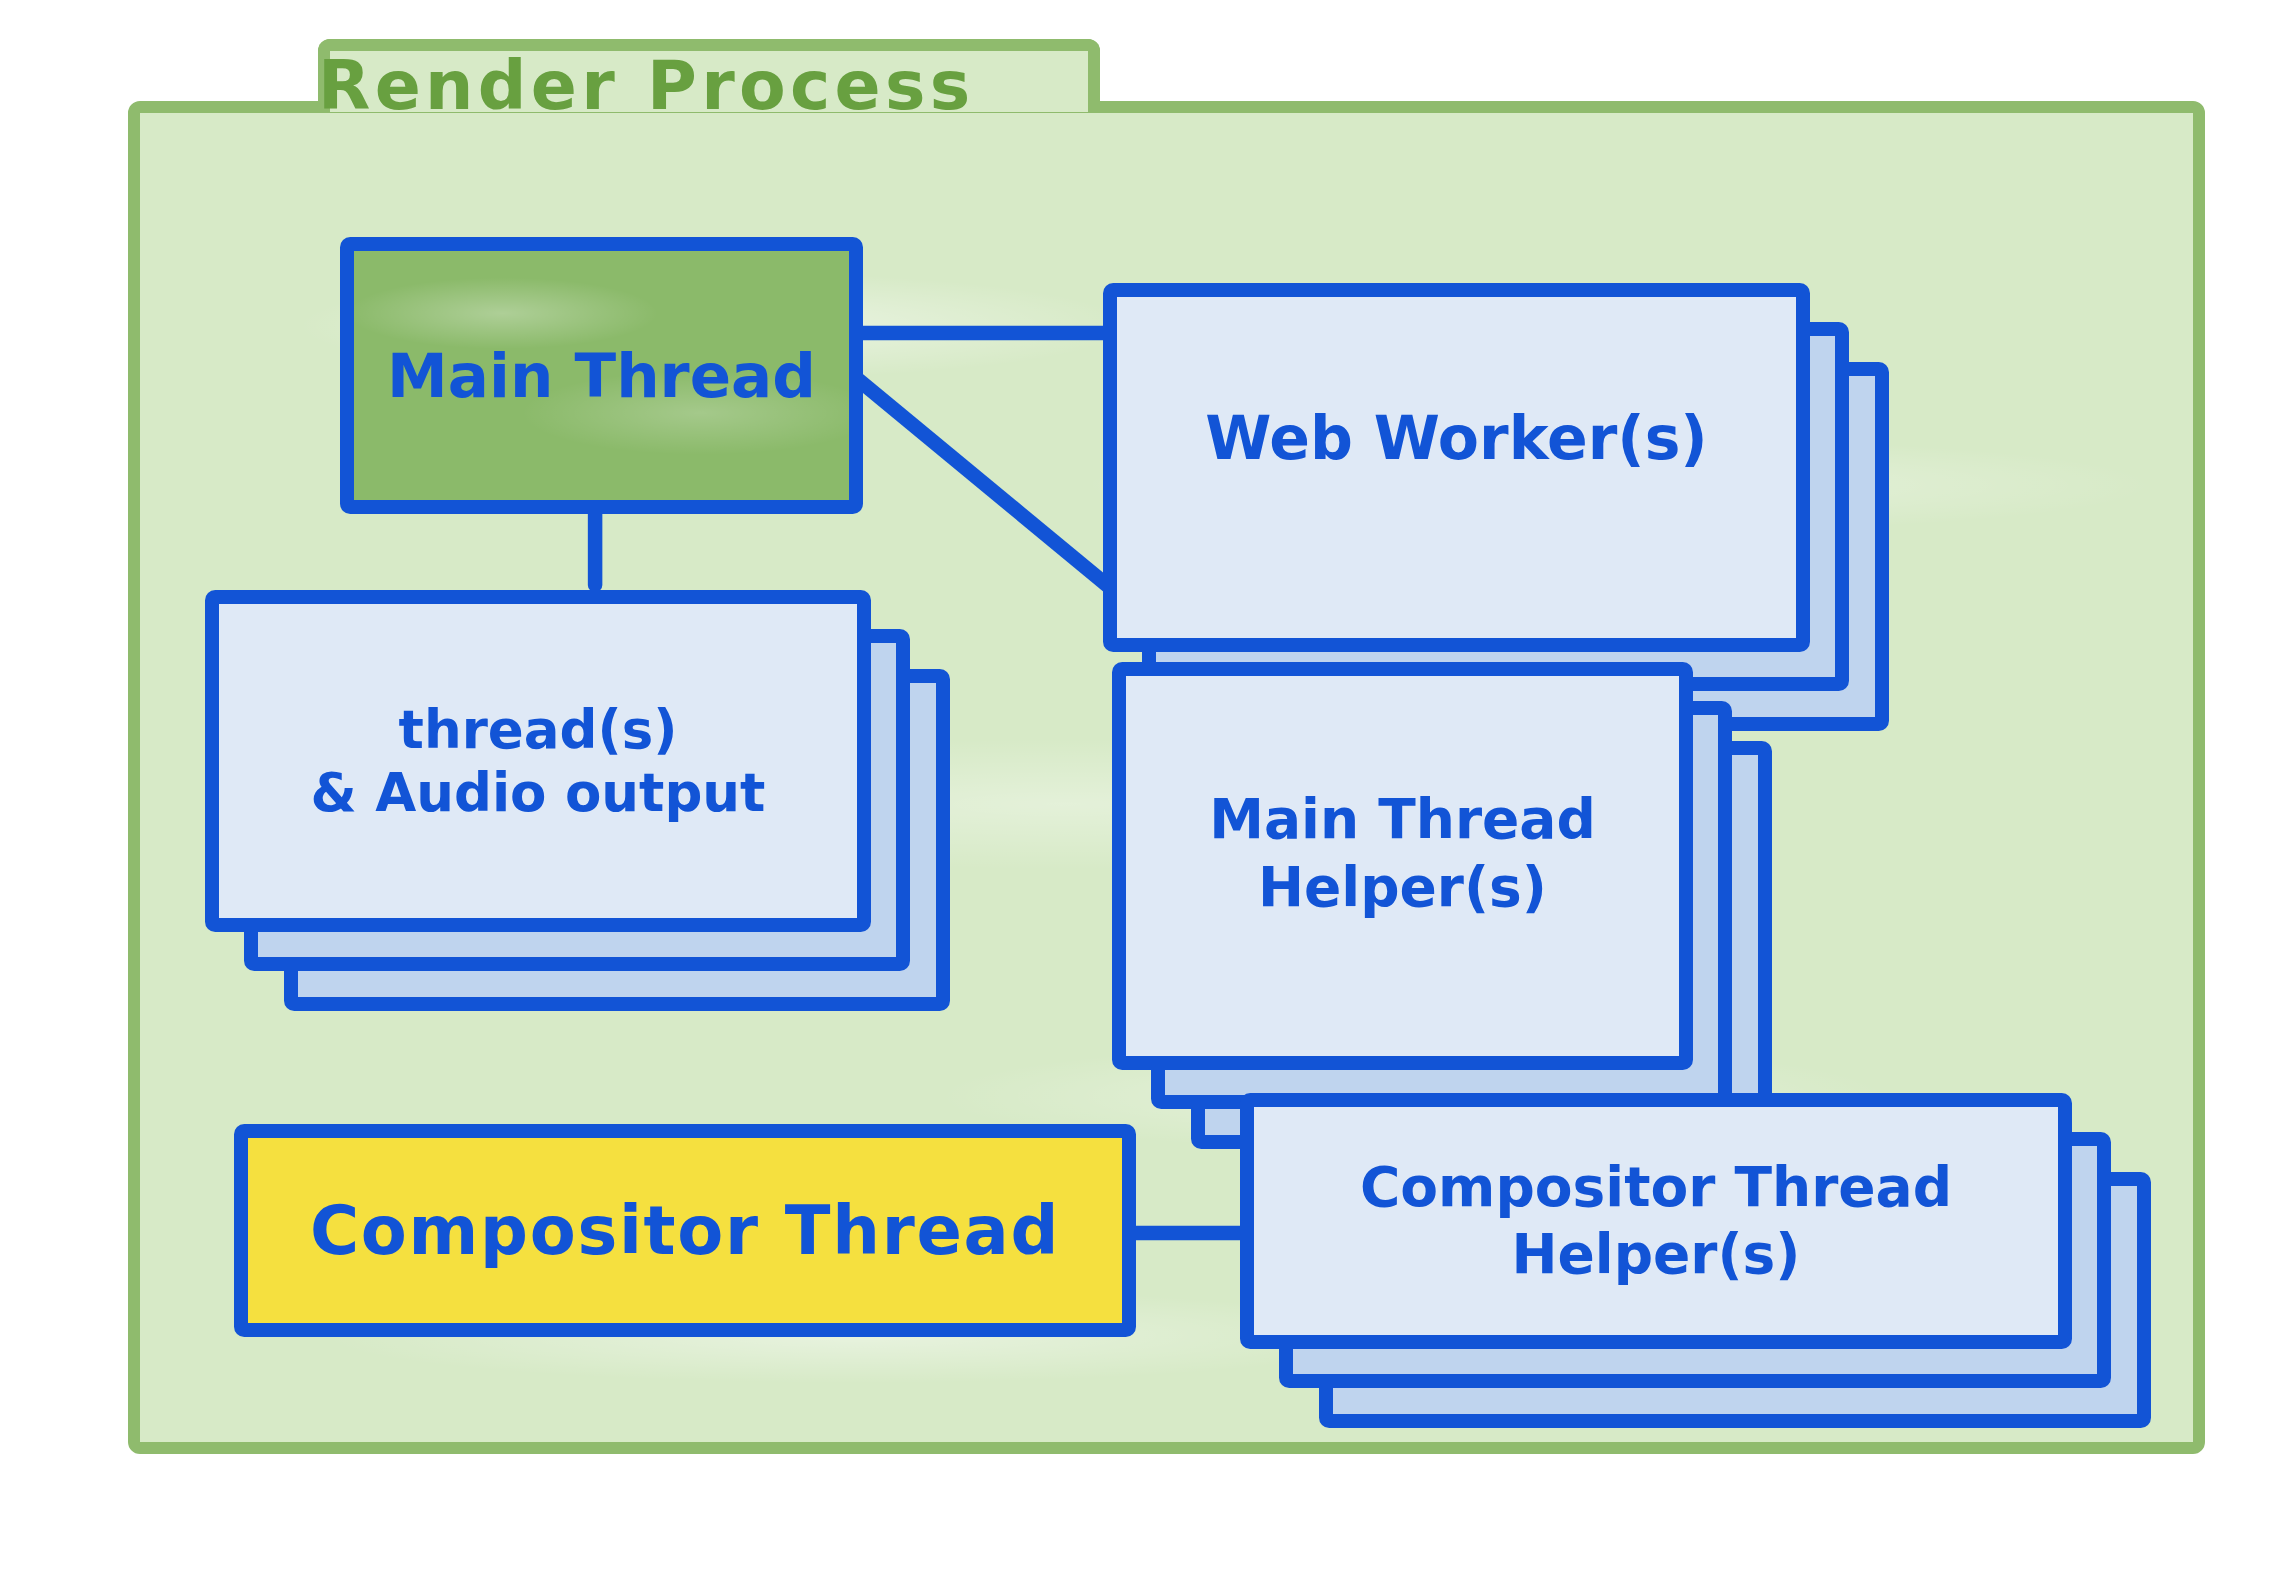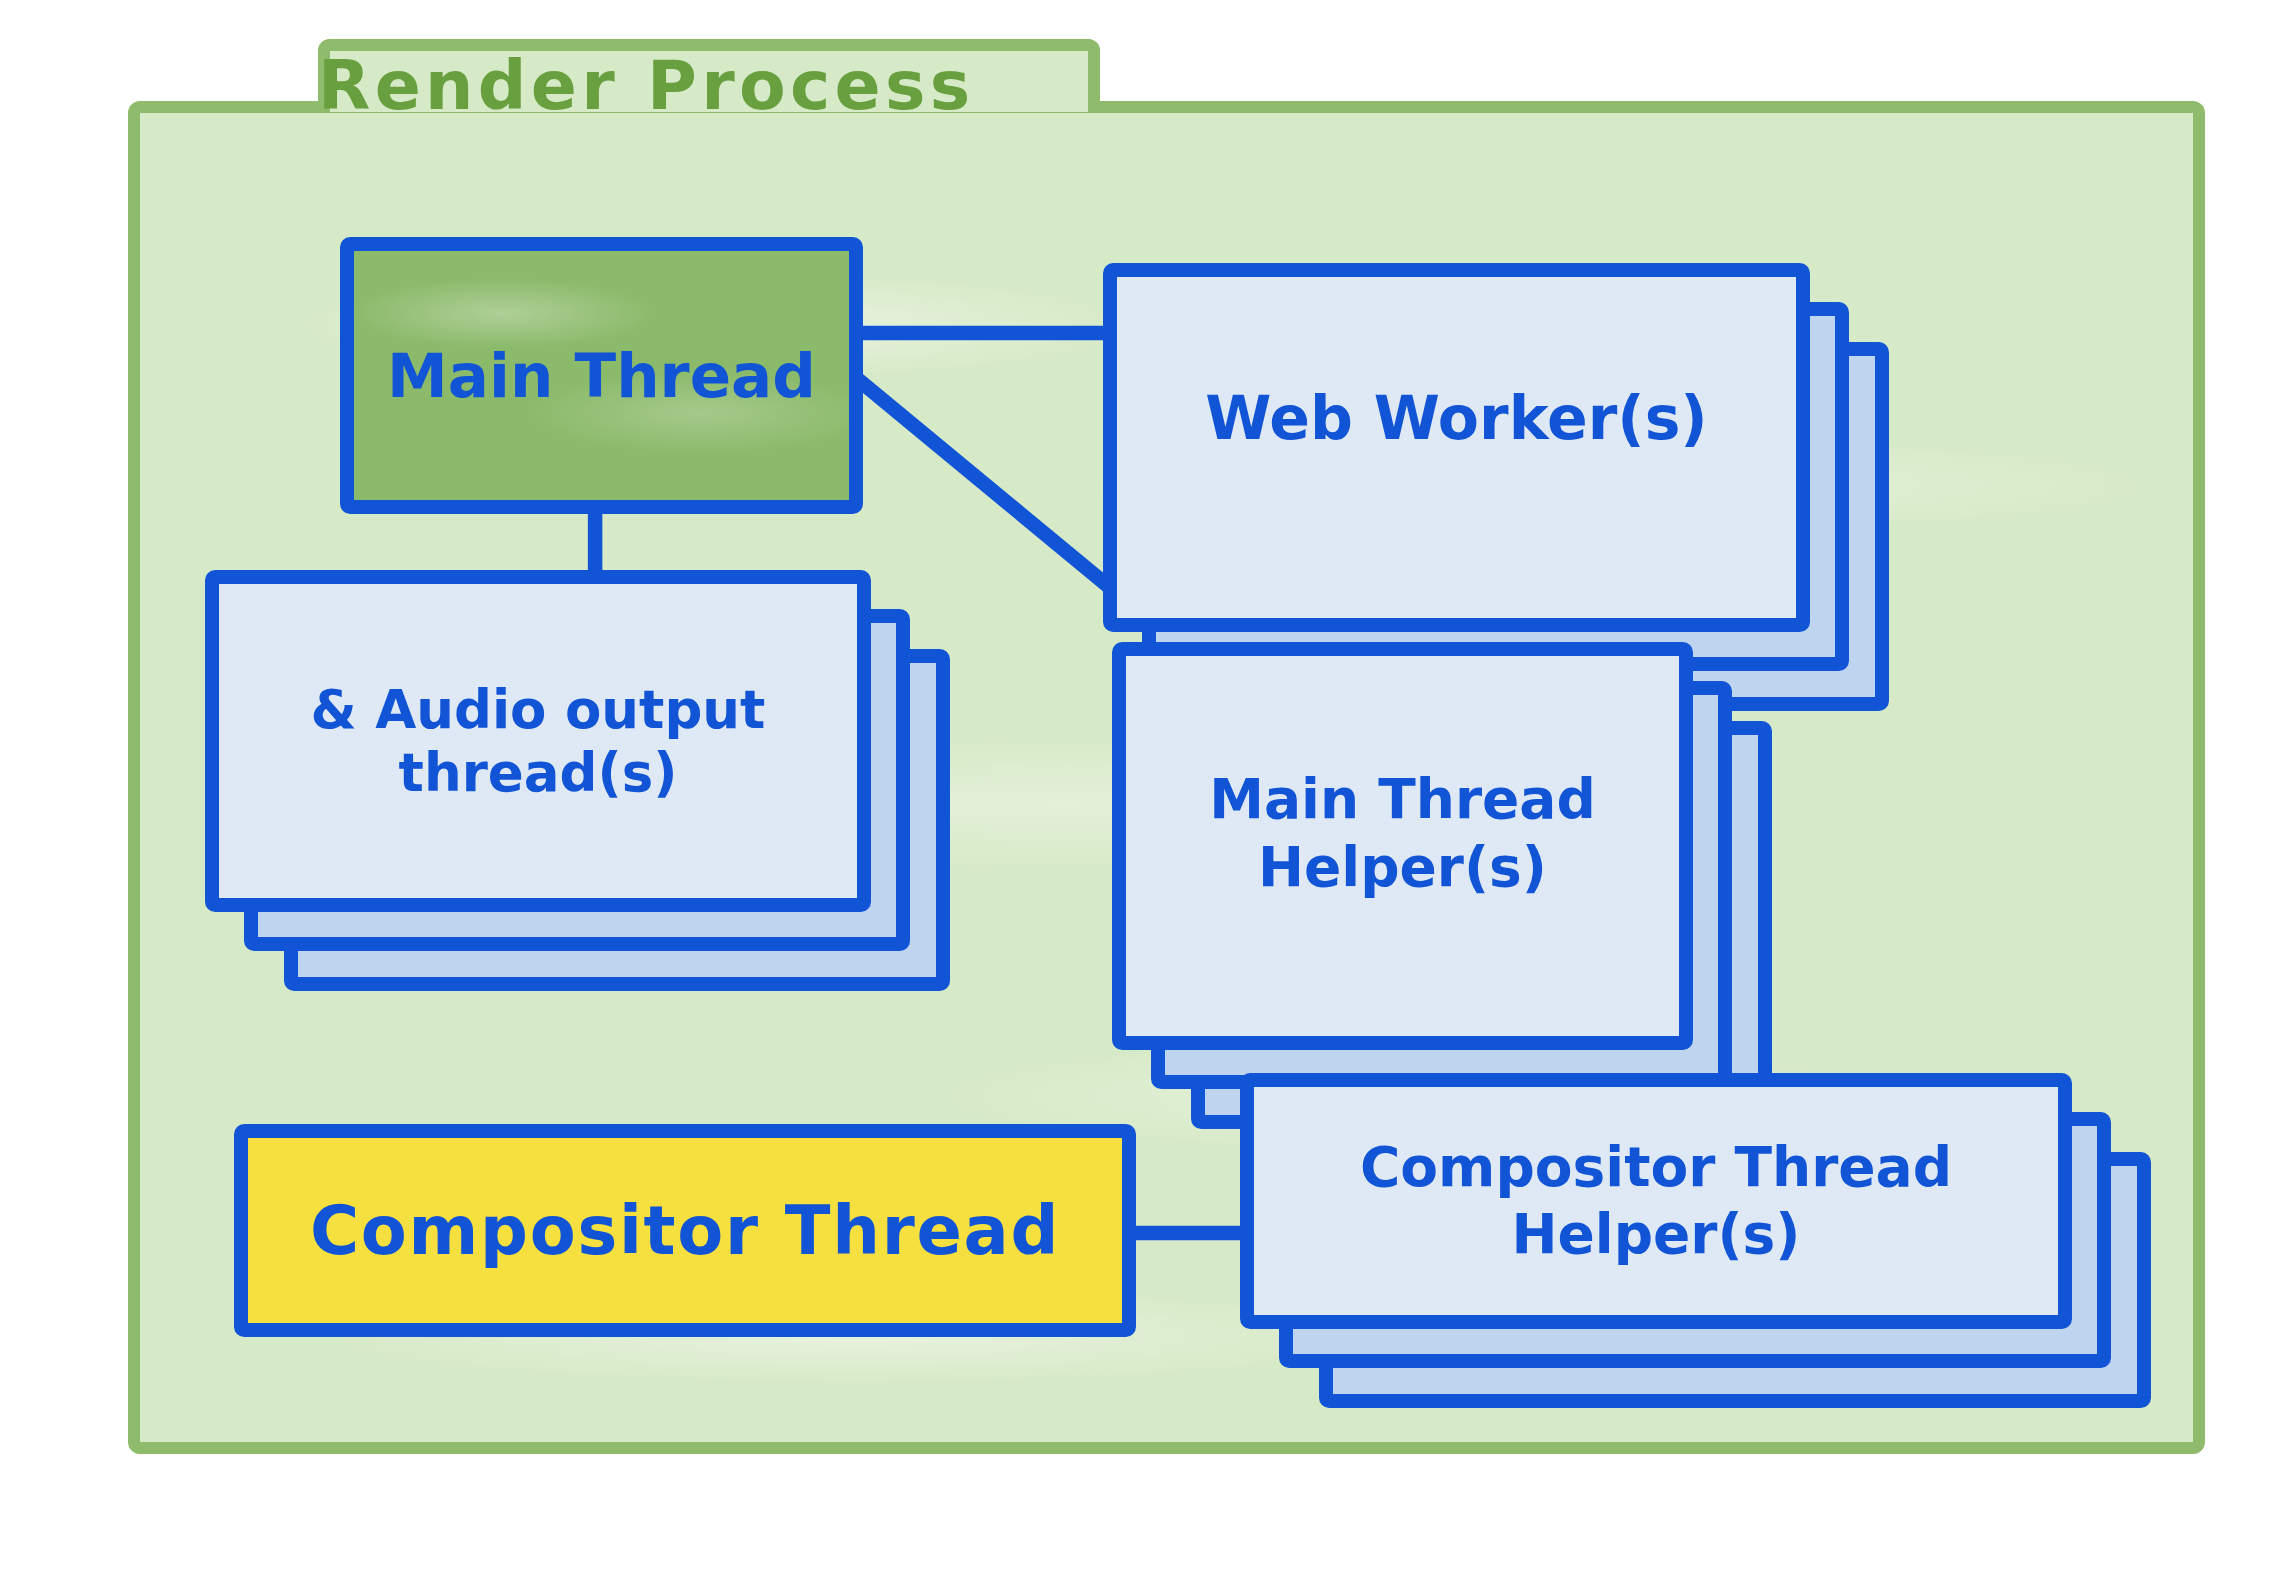--- a/index.html
+++ b/index.html
@@ -99,20 +99,21 @@
     font-size: 67px;
     letter-spacing: 1.7px;
   }
 
   
   .stack { position: absolute; z-index: 5; }
   .stack .card {
     position: absolute;
     width: 100%; height: 100%;
     background: #dfe9f6;
+    margin-top: 20px;
   }
   .stack .under { background: #bfd4ee; }
   .stack .u2 { left: 79px; top: 79px; }
   .stack .u1 { left: 39px; top: 39px; }
   .stack .front {
     left: 0; top: 0;
     display: flex;
     flex-direction: column;
     align-items: center;
     justify-content: center;
@@ -152,22 +153,22 @@
     <div class="card under u1"></div>
     <div class="card front">
       <span>Web Worker(s)</span>
     </div>
   </div>
 
   <div class="stack stack-media">
     <div class="card under u2"></div>
     <div class="card under u1"></div>
     <div class="card front">
+      <span>thread(s)</span>
       <span>&amp; Audio output</span>
-      <span>thread(s)</span>
     </div>
   </div>
 
   <div class="stack stack-mt-helpers">
     <div class="card under u2"></div>
     <div class="card under u1"></div>
     <div class="card front">
       <span>Main Thread</span>
       <span>Helper(s)</span>
     </div>

